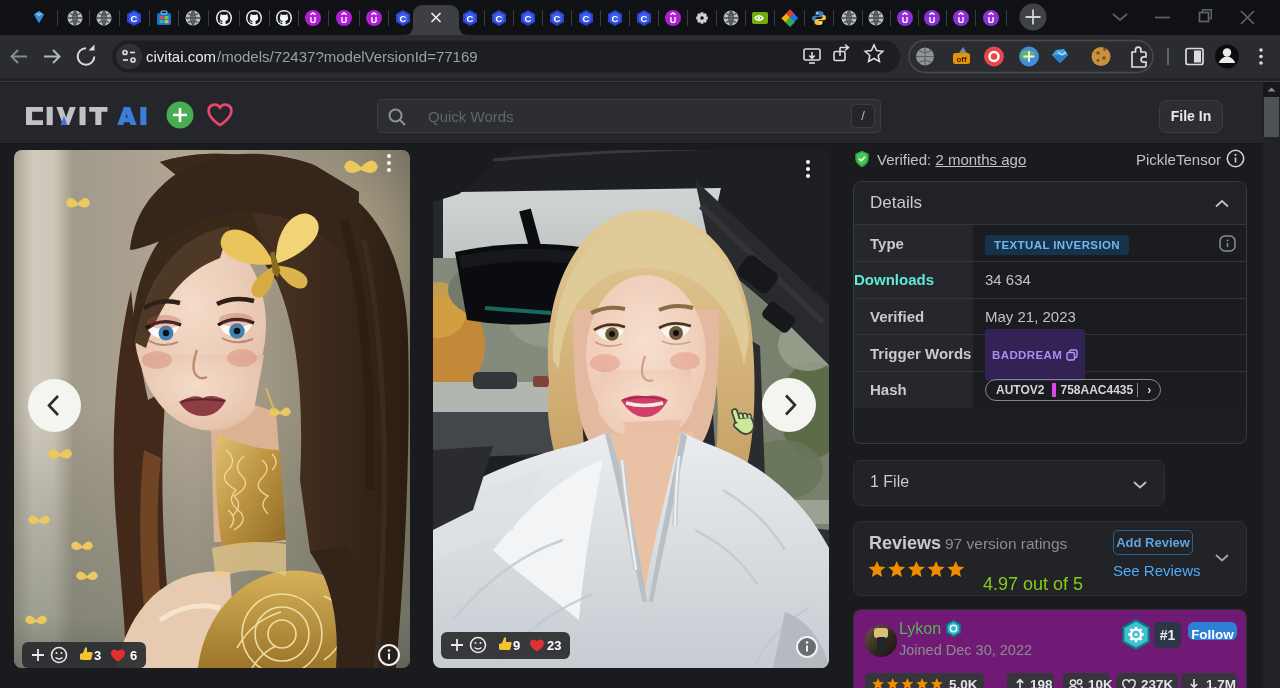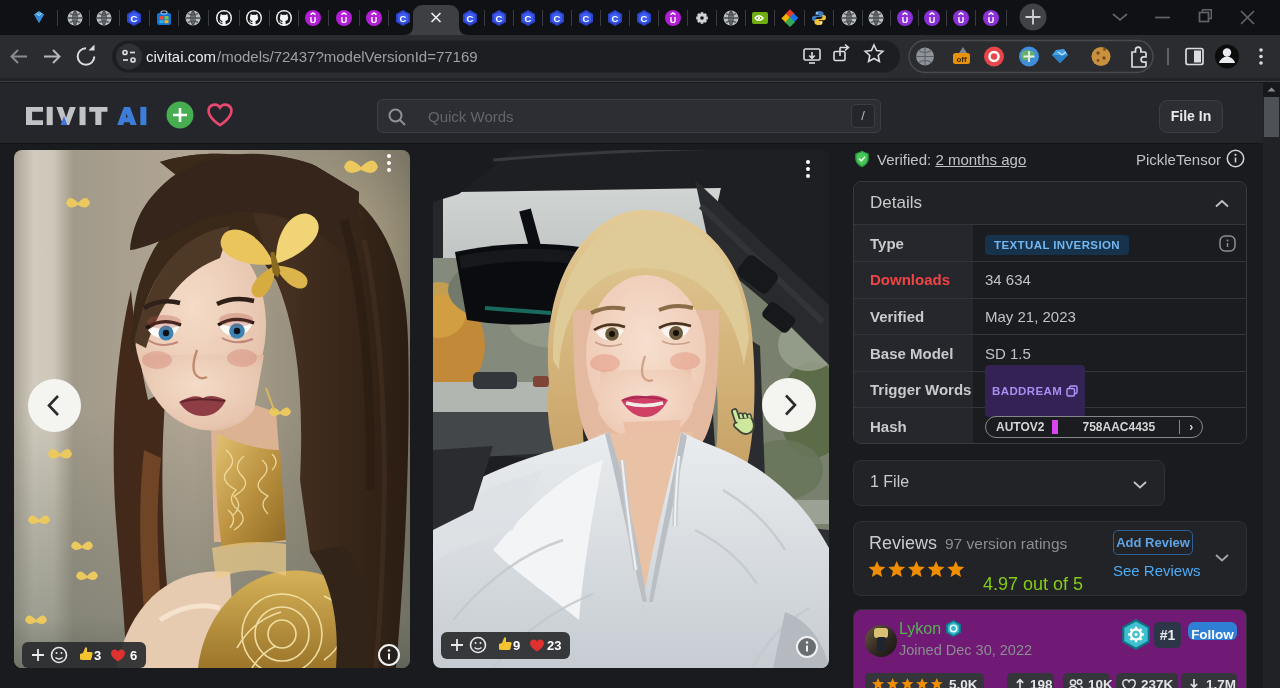--- a/index.html
+++ b/index.html
@@ -576,62 +576,58 @@
         <td style="background:#1b1c20;border-bottom:1px solid #33353a;padding-left:12px;position:relative">
         <span style="background:#17334b;color:#74b6f0;font-weight:bold;font-size:11.5px;padding:4px 9px;border-radius:4px;letter-spacing:.4px">TEXTUAL INVERSION</span>
         <svg style="position:absolute;right:10px;top:10px" width="17" height="17">
                 <rect x="1" y="1" width="15" height="15" rx="5" fill="none" stroke="#8a8d92" stroke-width="1.5"></rect>
                 <path d="M8.5 8v4" stroke="#8a8d92" stroke-width="1.5"></path>
                 <circle cx="8.5" cy="5.5" r="1" fill="#8a8d92"></circle>
               </svg>
         </td>
           </tr>
       <tr style="height:36.6px">
-            <td style="background:#26272c;border-bottom:1px solid #33353a;color:#ef4444;padding-left:16px;font-weight:700">Downloads</td>
+            <td style="background:#26272c;border-bottom:1px solid #33353a;color:#5eead4;font-weight:700">Downloads</td>
         <td style="background:#1b1c20;border-bottom:1px solid #33353a;padding-left:12px;color:#c1c2c5">34 634</td>
           </tr>
       <tr style="height:36.6px">
             <td style="background:#26272c;border-bottom:1px solid #33353a;color:#c9cacc;padding-left:16px;font-weight:700">Verified</td>
         <td style="background:#1b1c20;border-bottom:1px solid #33353a;padding-left:12px;color:#c1c2c5">May 21, 2023</td>
-          </tr>
-      <tr style="height:36.6px">
-            <td style="background:#26272c;border-bottom:1px solid #33353a;color:#c9cacc;padding-left:16px;font-weight:700">Base Model</td>
-        <td style="background:#1b1c20;border-bottom:1px solid #33353a;padding-left:12px;color:#c1c2c5">SD 1.5</td>
           </tr>
       <tr style="height:36.6px">
             <td style="background:#26272c;border-bottom:1px solid #33353a;color:#c9cacc;padding-left:16px;font-weight:700">Trigger Words</td>
         <td style="background:#1b1c20;border-bottom:1px solid #33353a;padding-left:12px">
           <span style="background:#332355;color:#a88ef2;font-weight:bold;font-size:11.5px;padding:20px 7px;border-radius:4px;letter-spacing:.4px">BADDREAM
           <svg width="12" height="12" style="vertical-align:-2px">
                   <rect x="3.5" y="1" width="7.5" height="7.5" rx="1.5" fill="none" stroke="#b197fc" stroke-width="1.4"></rect>
                   <rect x="1" y="3.5" width="7.5" height="7.5" rx="1.5" fill="#3b2a63" stroke="#b197fc" stroke-width="1.4"></rect>
                 </svg></span>
         </td>
           </tr>
       <tr style="height:36.6px">
             <td style="background:#26272c;color:#c9cacc;padding-left:16px;font-weight:700">Hash</td>
         <td style="background:#1b1c20;padding-left:12px">
           <span style="display:inline-block;border:1px solid #85878b;border-radius:11px;height:22px;line-height:20px;font-size:12px;font-weight:bold;color:#d4d5d7">
-            <span style="padding:0 8px 0 10px">AUTOV2</span><span style="border-left:6px solid #d946ef;border-right:1px solid #85878b;padding:0 24px">758AAC4435</span><span style="padding:0 9px">›</span>
+            <span style="padding:0 8px 0 10px">AUTOV2</span><span style="border-left:4px solid #d946ef;border-right:1px solid #85878b;padding:0 4px">758AAC4435</span><span style="padding:0 9px">›</span>
           </span>
         </td>
           </tr>
     </tbody>
       </table>
   </div>
 
   <div class="abs" style="left:0;top:316px;width:312px;height:46px;background:#222327;border:1px solid #2e3034;border-radius:8px">
     <span class="abs" style="left:16px;top:12px;font-size:16px;color:#c9cacc">1 File</span>
     <svg class="abs" style="right:16px;top:18px" width="16" height="12">
         <path d="M2 3l6 5.5L14 3" stroke="#c1c2c5" stroke-width="1.8" fill="none"></path>
       </svg>
   </div>
 
   <div class="abs" style="left:0;top:377px;width:394px;height:75px;background:#222327;border:1px solid #2e3034;border-radius:8px">
-    <span class="abs" style="left:15px;top:11px;font-size:18px;font-weight:400;color:#c9cacc">Reviews</span>
+    <span class="abs" style="left:15px;top:11px;font-size:18px;font-weight:700;color:#c9cacc">Reviews</span>
     <span class="abs" style="left:91px;top:13px;font-size:15.5px;color:#8b8d91">97 version ratings</span>
     <div class="abs" style="left:259px;top:8px;width:80px;height:25px;border:1px solid #2c5f93;border-radius:5px;color:#5ea4e4;font-size:13px;font-weight:bold;text-align:center;line-height:23px">Add Review</div>
     <svg class="abs" style="right:16px;top:30px" width="16" height="12">
         <path d="M2 3l6 5.5L14 3" stroke="#a6a7ab" stroke-width="1.7" fill="none"></path>
       </svg>
     <svg class="abs" style="left:13px;top:38px" width="100" height="20" viewBox="0 0 100 20">
       <g fill="#f08c00">
           <path id="st" d="M10 1l2.4 5.6 6 .5-4.6 4 1.4 5.9-5.2-3.1-5.2 3.1 1.4-5.9-4.6-4 6-.5z"></path>
           <use href="#st" x="19.7"></use>
           <use href="#st" x="39.4"></use>

